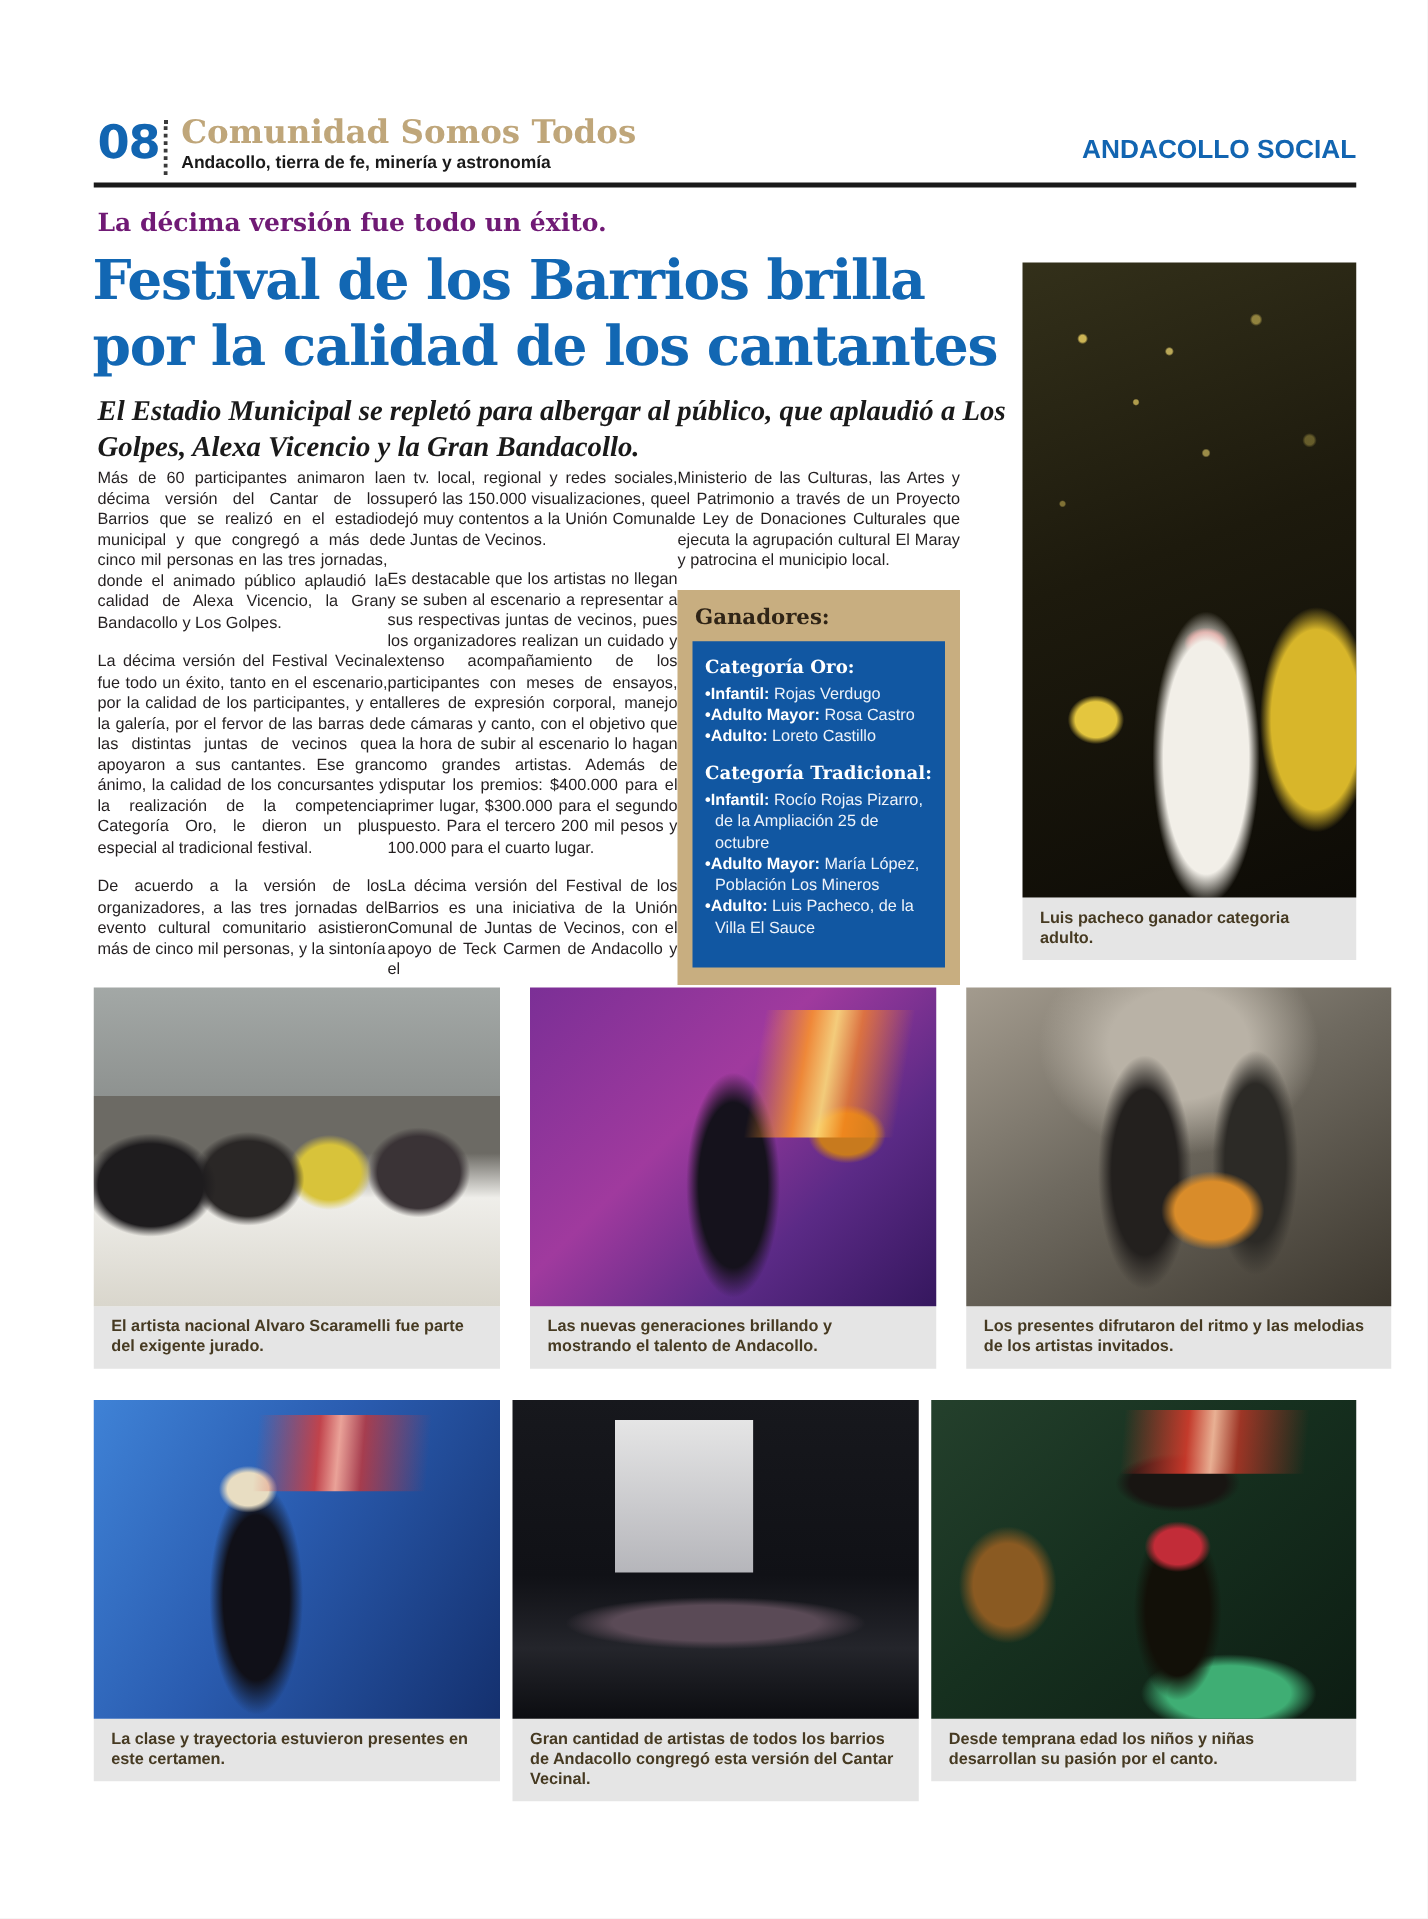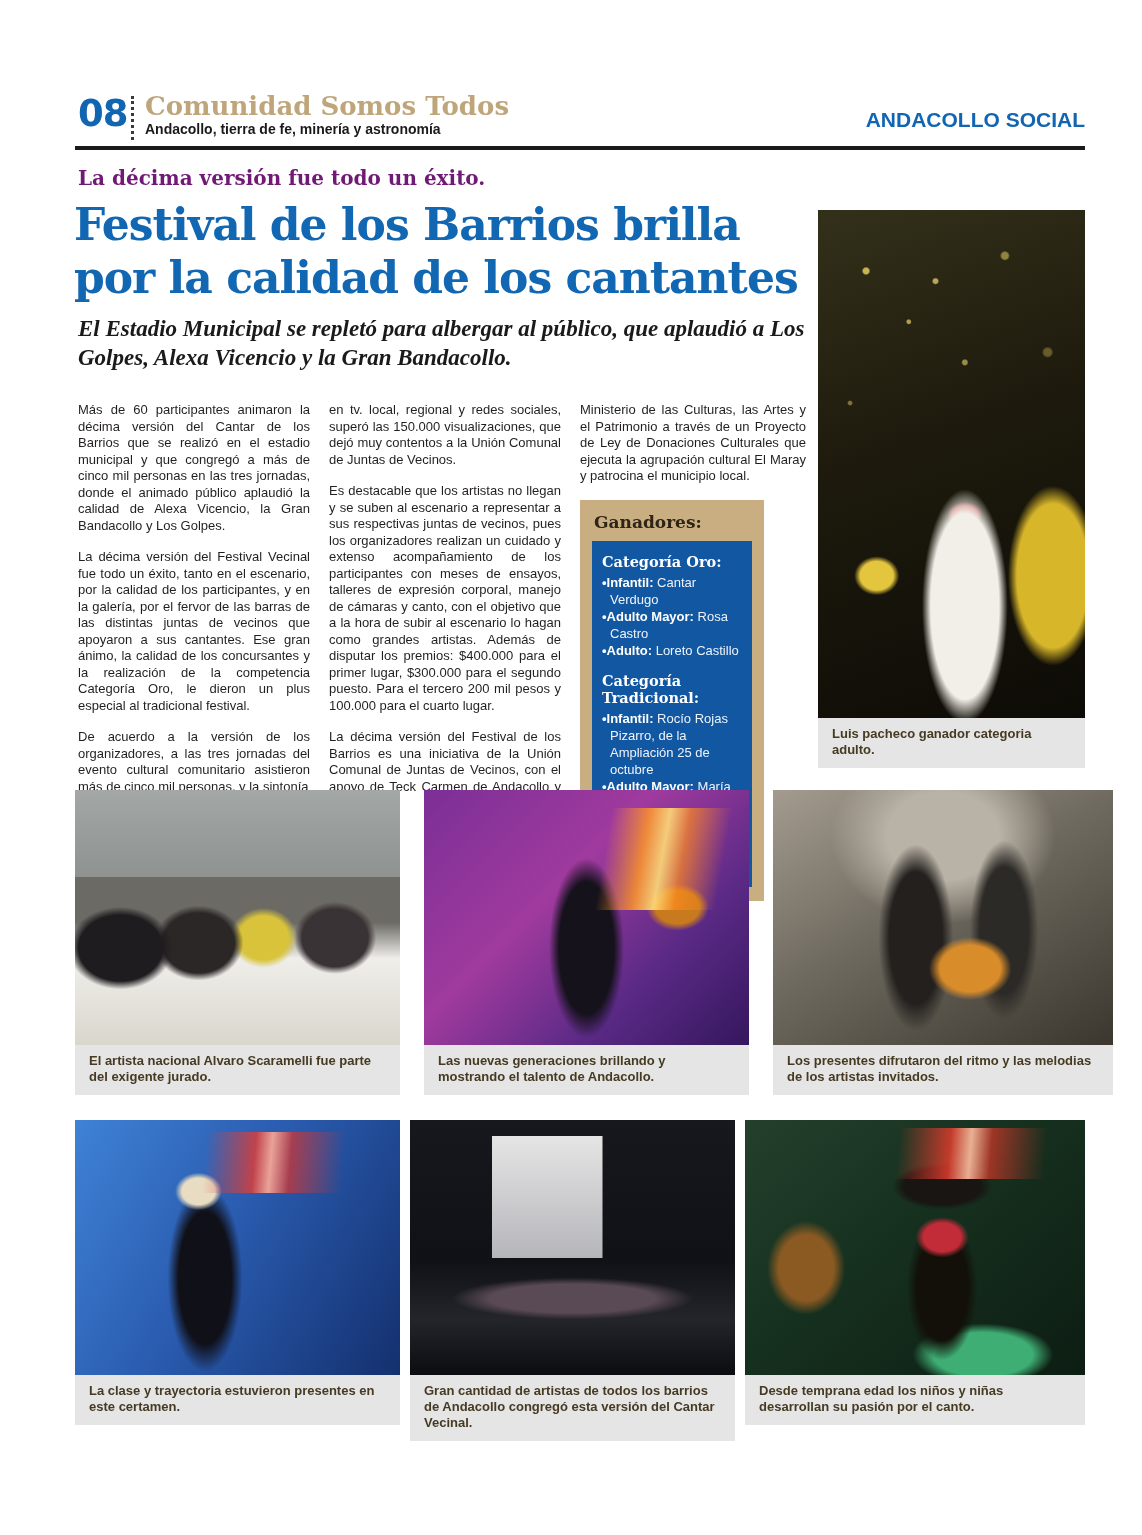--- a/index.html
+++ b/index.html
@@ -43,34 +43,34 @@
     font-size:44px;line-height:53px;color:#1267b3;letter-spacing:-1px;
   }
   .subheadline{
     position:absolute;left:78px;top:314px;width:738px;margin:0;
     font-family:"Liberation Serif",serif;font-style:italic;font-weight:bold;
     font-size:23px;line-height:29px;color:#1a1a1a;
   }
 
   
   .body-cols{
-    position:absolute;left:78px;top:402px;width:728px;
-    display:flex;gap:19px;
+    position:absolute;left:78px;top:374px;width:728px;
+    display:flex;gap:0;
   }
   .bcol{width:232px;}
   .bcol:last-child{width:226px;}
   .bcol p{
     margin:0 0 15px 0;font-size:13px;line-height:16.5px;text-align:justify;
     color:#231f20;
   }
 
   
   .winners-box{
     margin-top:6px;background:#c8ae80;padding:12px 12px 14px 12px;box-sizing:border-box;
-    width:184px;
+    width:226px;
   }
   .winners-title{
     font-family:"DejaVu Serif",serif;font-weight:bold;font-size:17px;color:#2f2416;
     margin:0 0 9px 2px;
   }
   .winners-blue{
     background:#1157a2;color:#ffffff;padding:12px 10px 14px 10px;
   }
   .win-group{margin-bottom:13px;}
   .win-group:last-child{margin-bottom:10px;}
@@ -193,21 +193,21 @@
       <p>La décima versión del Festival de los Barrios es una iniciativa de la Unión Comunal de Juntas de Vecinos, con el apoyo de Teck Carmen de Andacollo y el</p>
     </div>
     <div class="bcol">
       <p>Ministerio de las Culturas, las Artes y el Patrimonio a través de un Proyecto de Ley de Donaciones Culturales que ejecuta la agrupación cultural El Maray y patrocina el municipio local.</p>
 
       <div class="winners-box">
         <div class="winners-title">Ganadores:</div>
         <div class="winners-blue">
           <div class="win-group">
             <div class="win-heading">Categoría Oro:</div>
-            <div class="win-item"><span class="win-label">•Infantil:</span><span> Cantar Verdugo</span></div>
+            <div class="win-item"><span class="win-label">•Infantil:</span><span> Rojas Verdugo</span></div>
             <div class="win-item"><span class="win-label">•Adulto Mayor:</span><span> Rosa Castro</span></div>
             <div class="win-item"><span class="win-label">•Adulto:</span><span> Loreto Castillo</span></div>
           </div>
           <div class="win-group">
             <div class="win-heading">Categoría Tradicional:</div>
             <div class="win-item"><span class="win-label">•Infantil:</span><span> Rocío Rojas Pizarro, de la Ampliación 25 de octubre</span></div>
             <div class="win-item"><span class="win-label">•Adulto Mayor:</span><span> María López, Población Los Mineros</span></div>
             <div class="win-item"><span class="win-label">•Adulto:</span><span> Luis Pacheco, de la Villa El Sauce</span></div>
           </div>
         </div>

